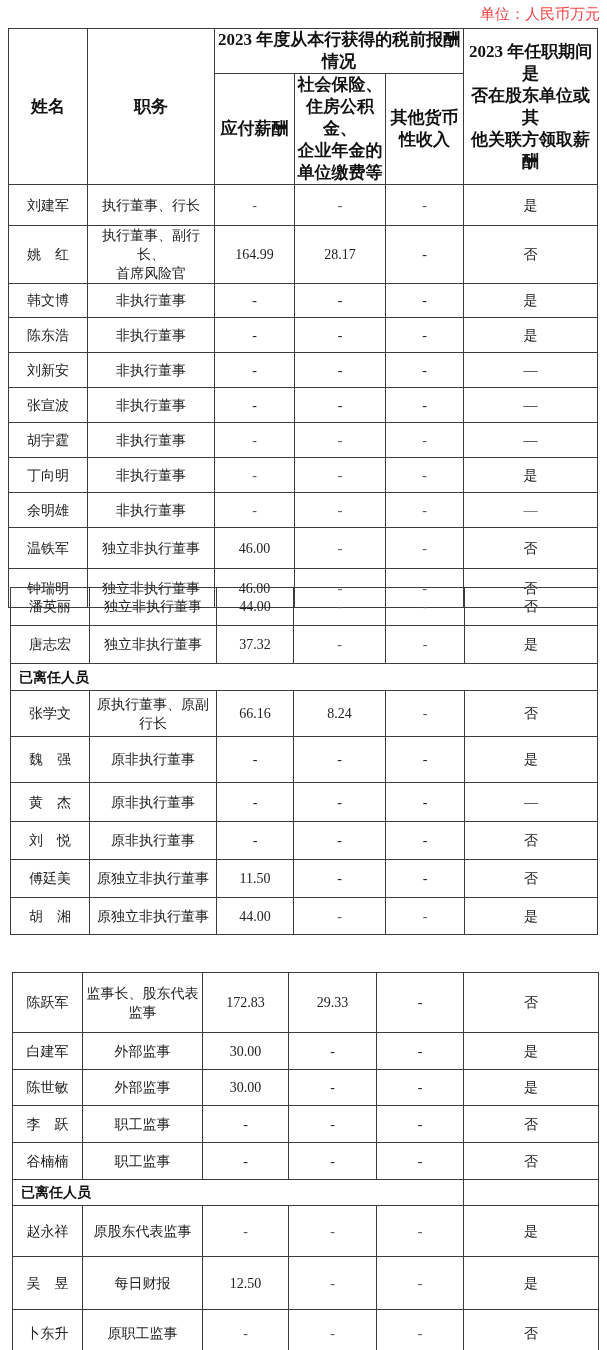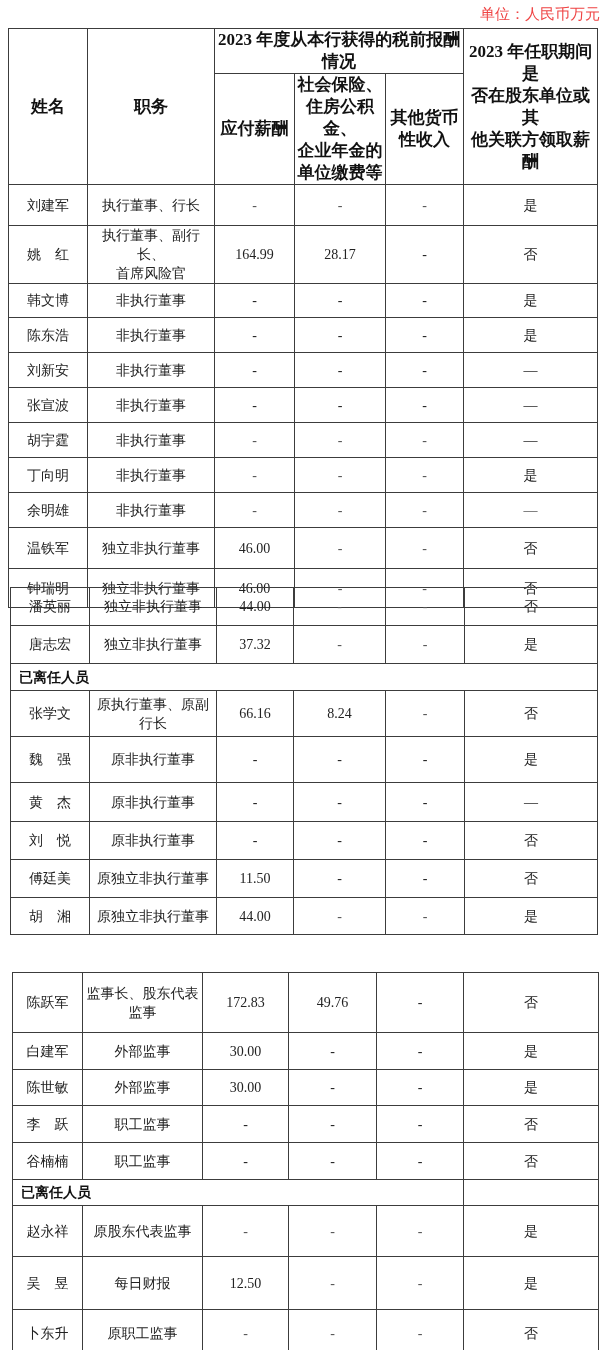--- a/index.html
+++ b/index.html
@@ -263,21 +263,21 @@
       <col style="width:88px">
       <col style="width:87px">
       <col style="width:135px">
     </colgroup>
   <tbody>
       <tr style="height:60px">
     <td class="nm">陈跃军</td>
     <td class="pre">监事长、股东代表
 监事</td>
     <td>172.83</td>
-    <td>49.76</td>
+    <td>29.33</td>
     <td>-</td>
     <td>否</td>
   </tr>
   <tr style="height:37px">
     <td class="nm">白建军</td>
     <td class="pre">外部监事</td>
     <td>30.00</td>
     <td>-</td>
     <td>-</td>
     <td>是</td>

